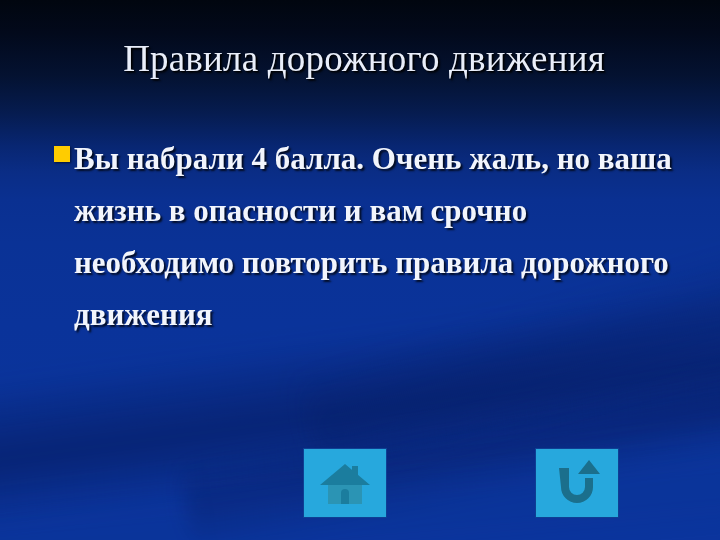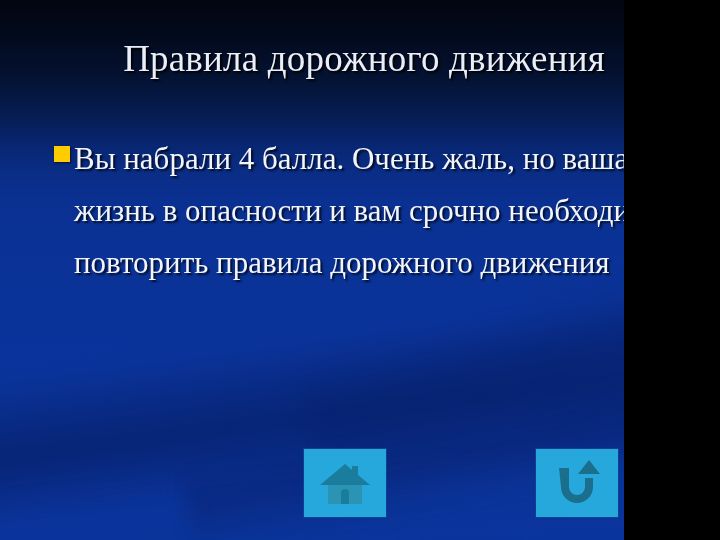--- a/index.html
+++ b/index.html
@@ -3,21 +3,21 @@
 <meta charset="utf-8">
 <style>
   html, body {
     margin: 0;
     padding: 0;
     background: #000;
   }
 
   #slide {
     position: relative;
-    width: 624px;
+    width: 720px;
     height: 540px;
     overflow: hidden;
     font-family: "Liberation Serif", "DejaVu Serif", serif;
     background:
       linear-gradient(to bottom,
         #01060f 0%,
         #02091b 6%,
         #041231 14%,
         #061c50 21%,
         #082672 27%,
@@ -125,21 +125,21 @@
     box-shadow: 1px 1px 2px rgba(0, 0, 0, 0.55);
   }
 
   .bullet-text {
     flex: 1 1 auto;
     font-size: 31px;
     line-height: 52px;
     color: #f2f5fc;
     text-shadow: 2px 2px 2px rgba(0, 0, 0, 0.75);
     text-align: left;
-    font-weight: normal;
+    font-weight: bold;
   }
 
   
   .btn {
     position: absolute;
     width: 84px;
     height: 70px;
     background: #27a8dd;
     border: 1px solid #0e3f93;
     box-sizing: border-box;

